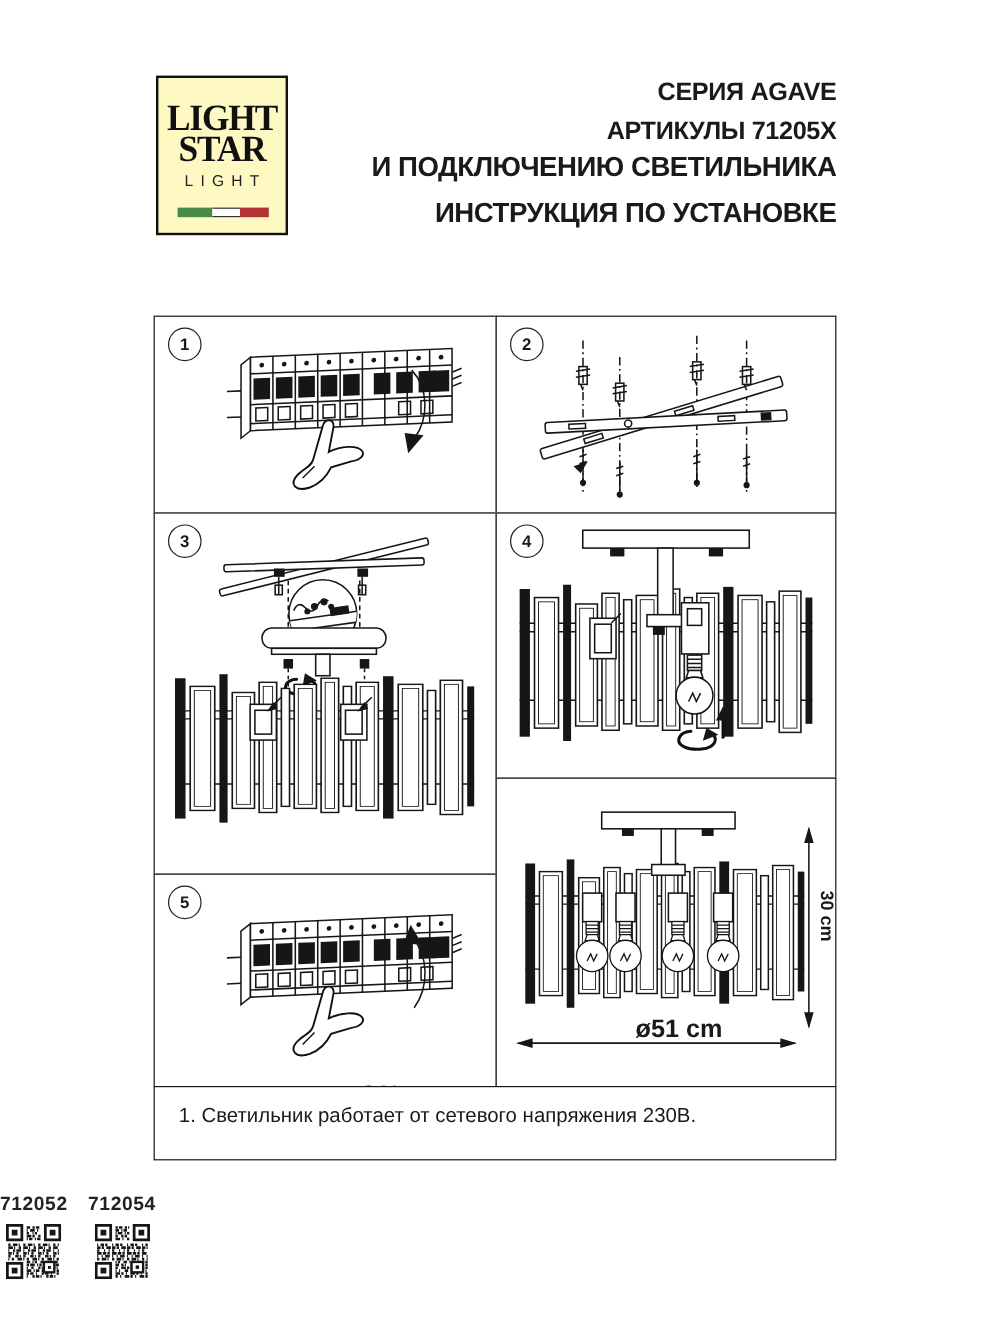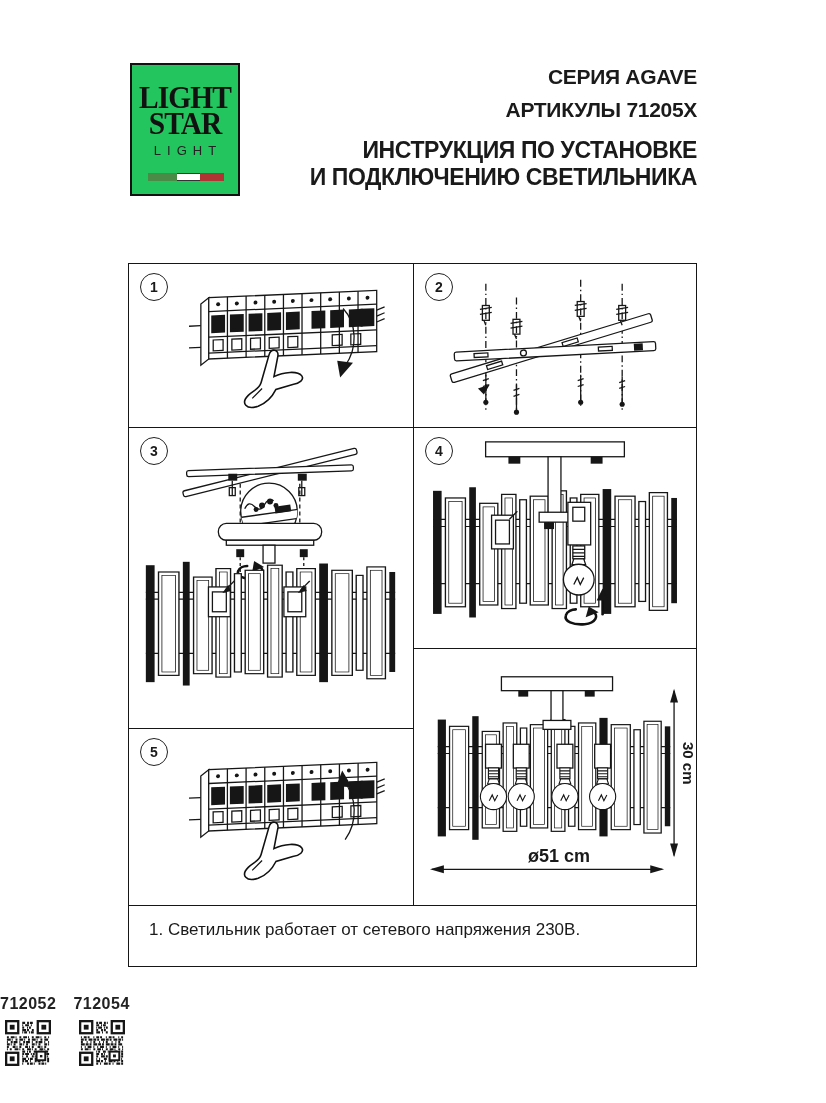--- a/index.html
+++ b/index.html
@@ -1,40 +1,40 @@
 <!DOCTYPE html>
 <html><head>
 <meta charset="utf-8">
 <style>
   html,body{margin:0;padding:0;background:#fff;}
   .sheet{position:relative;width:826px;height:1103px;background:#ffffff;overflow:hidden;
          font-family:"Liberation Sans",sans-serif;color:#1a1a1a;}
   
   .logo-box{position:absolute;left:130px;top:63px;width:110px;height:133px;
-            border:2px solid #111;background:#22c55e;box-sizing:border-box;text-align:center;}
+            border:2px solid #111;background:#fef9c3;box-sizing:border-box;text-align:center;}
   .logo-word{font-family:"Liberation Serif",serif;font-weight:700;font-size:31px;line-height:26px;
              letter-spacing:-1px;color:#111;transform:scaleX(.95);}
   .logo-top{margin-top:20px;}
   .logo-group{margin-top:6px;font-size:13px;letter-spacing:6px;color:#222;text-indent:6px;}
   .flag{position:absolute;left:16px;bottom:13px;width:76px;height:8px;display:flex;}
   .flag .g{width:38%;background:#4a8c47;}
   .flag .w{width:31%;background:#fff;border-top:1.2px solid #333;border-bottom:1.2px solid #333;box-sizing:border-box;}
   .flag .r{width:31%;background:#b13434;}
   .title-block{position:absolute;right:129px;top:60px;text-align:right;font-weight:700;}
   .title-sm{font-size:21px;line-height:33px;letter-spacing:-.3px;}
   .title-lg{margin-top:11px;font-size:23px;line-height:27px;letter-spacing:-.4px;}
   
   .panel{position:absolute;border:1.4px solid #161616;background:#fff;box-sizing:border-box;}
   .badge{position:absolute;left:11px;top:9px;width:26px;height:26px;border:1.4px solid #222;
          border-radius:50%;font-size:14px;font-weight:700;display:flex;align-items:center;
          justify-content:center;background:#fff;z-index:3;}
   .draw{position:absolute;left:0;top:0;width:100%;height:100%;}
   .switch-label{position:absolute;font-size:21px;font-weight:500;letter-spacing:1px;color:#111;margin-top:48px;}
-  .dim-h{position:absolute;left:95px;top:197px;width:100px;text-align:center;
-         font-size:18px;font-weight:700;}
+  .dim-h{position:absolute;left:88px;top:197px;width:100px;text-align:right;
+         font-size:21px;font-weight:700;}
   .dim-v{position:absolute;left:266px;top:93px;writing-mode:vertical-rl;
          font-size:15px;font-weight:700;}
   
   svg{display:block;}
   .ln{stroke:#161616;stroke-width:1.3;fill:none;}
   .lnw{stroke:#161616;stroke-width:1.3;fill:#fff;}
   .blk{fill:#161616;stroke:none;}
   .ws rect{fill:#fff;stroke:#161616;stroke-width:1.4;}
   .ws .in{fill:none;stroke-width:.8;}
   .thick{stroke:#111;stroke-width:2.6;fill:none;stroke-linecap:round;}
@@ -189,22 +189,22 @@
     <div class="flag">
       <div class="g"></div>
         <div class="w"></div>
         <div class="r"></div>
     </div>
   </div>
 
   <div class="title-block">
     <div class="title-sm">СЕРИЯ AGAVE</div>
     <div class="title-sm">АРТИКУЛЫ 71205X</div>
+    <div class="title-lg" style="margin-top:0;">И ПОДКЛЮЧЕНИЮ СВЕТИЛЬНИКА</div>
     <div class="title-lg">ИНСТРУКЦИЯ ПО УСТАНОВКЕ</div>
-    <div class="title-lg" style="margin-top:0;">И ПОДКЛЮЧЕНИЮ СВЕТИЛЬНИКА</div>
   </div>
 
   <div class="panel" style="left:128px;top:263px;width:286px;height:165px;">
     <div class="badge">1</div>
     <svg class="draw" viewBox="0 0 286 165">
       <use href="#breaker" x="60" y="25" width="210" height="120"></use>
       <use href="#hand" x="112" y="78" width="80" height="70"></use>
       <path class="ln" stroke-width="1.6" d="M216,45 C230,60 231,85 218,103"></path>
       <polygon class="blk" points="210,98 226,100 213,115"></polygon>
     </svg>

